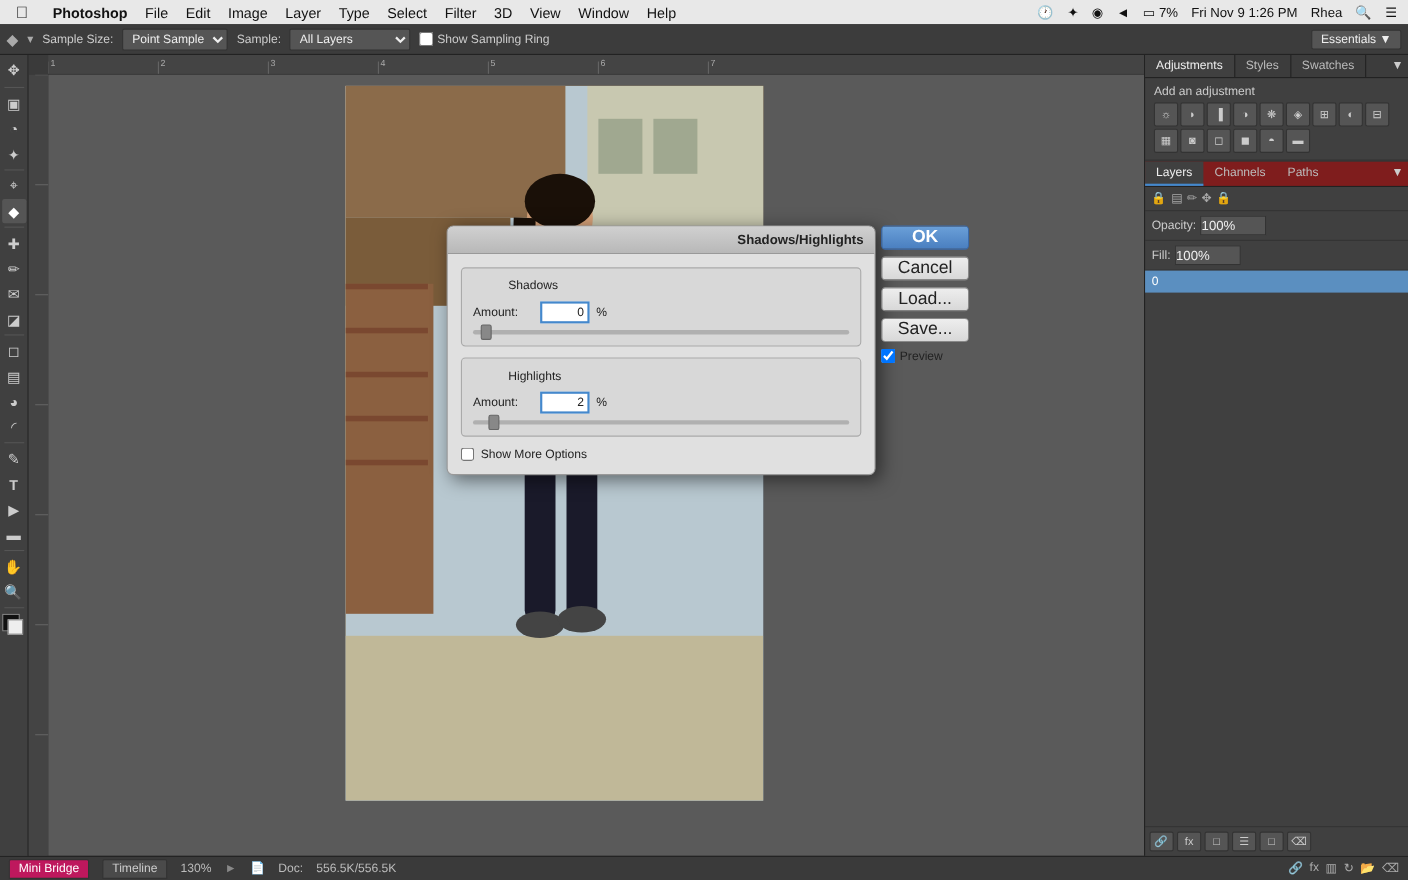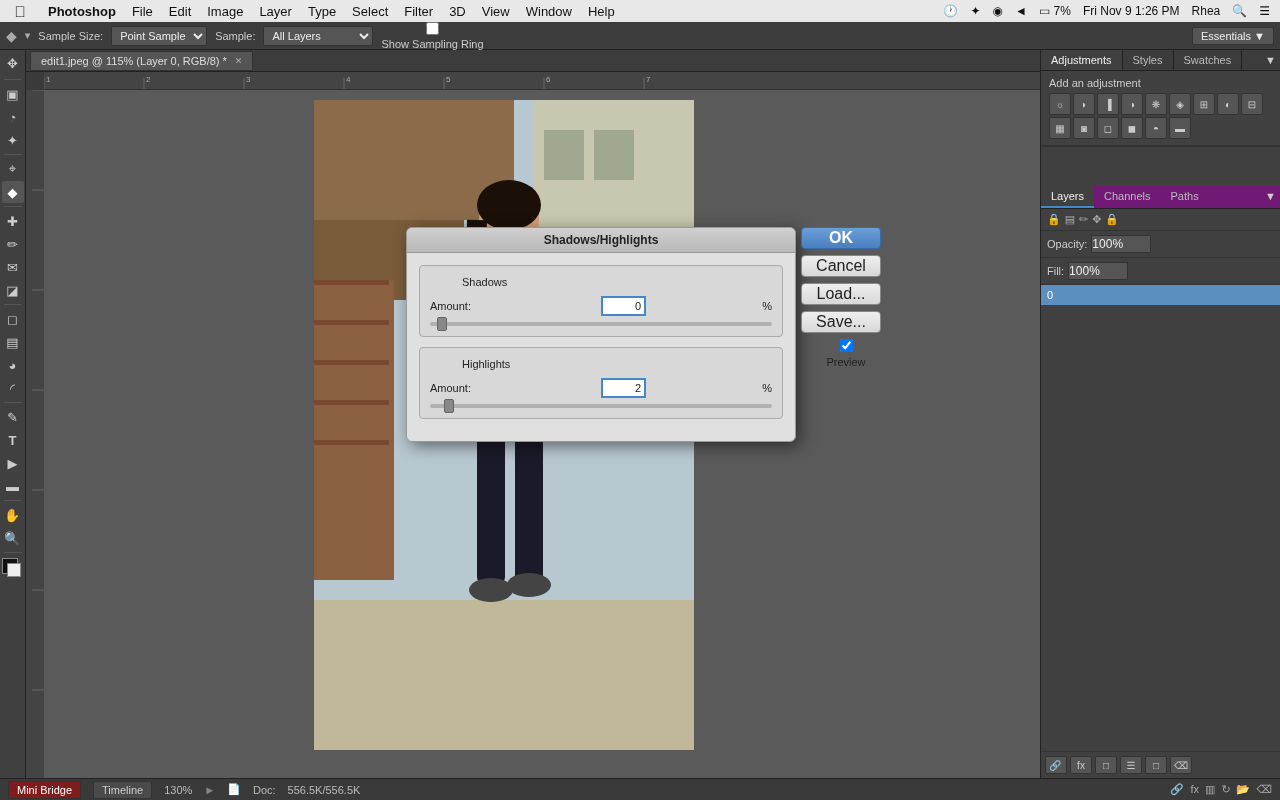--- a/index.html
+++ b/index.html
@@ -19,21 +19,21 @@
     
     #optionsbar {
       width: 100%; height: 28px; background: #3c3c3c;
       display: flex; align-items: center; padding: 0 6px; gap: 8px; border-bottom: 1px solid #222;
     }
     .opt-label { color: #ccc; font-size: 11px; }
     .opt-select {
       height: 20px; background: #555; border: 1px solid #333; color: #eee;
       font-size: 11px; padding: 0 4px; border-radius: 2px;
     }
-    .opt-checkbox-label { display: flex; align-items: center; gap: 3px; color: #ccc; font-size: 11px; flex-direction: column; }
+    .opt-checkbox-label { display: flex; align-items: center; gap: 3px; color: #ccc; font-size: 11px; }
     .opt-essentials {
       margin-left: auto; background: #555; border: 1px solid #333;
       color: #eee; font-size: 11px; padding: 2px 8px; border-radius: 2px;
     }
 
     
     #main-layout { display: flex; width: 100%; height: calc(800px - 22px - 28px - 22px); }
 
     
     #toolbar {
@@ -88,32 +88,32 @@
     
     #sh-dialog {
       position: absolute; top: 155px; left: 380px; width: 390px;
       background: #e0e0e0; border: 1px solid #999; border-radius: 6px;
       box-shadow: 4px 4px 16px rgba(0,0,0,0.5);
       z-index: 100;
     }
     .dialog-titlebar {
       background: linear-gradient(to bottom, #d0d0d0, #b8b8b8);
       border-radius: 6px 6px 0 0; padding: 5px 10px;
-      text-align: center; font-size: 12px; font-weight: 600; color: #222;
+      text-align: right; font-size: 12px; font-weight: 600; color: #222;
       border-bottom: 1px solid #999;
     }
     .dialog-body { padding: 12px; }
     .dialog-section {
       border: 1px solid #aaa; border-radius: 4px; padding: 10px; margin-bottom: 10px;
       background: #d8d8d8;
     }
     .section-title {
       font-size: 11px; font-weight: 400; color: #222; margin-bottom: 8px; margin-left: 32px;
     }
-    .amount-row { display: flex; align-items: center; gap: 6px; margin-bottom: 6px; justify-content: space-between; }
+    .amount-row { display: flex; align-items: center; gap: 6px; margin-bottom: 6px; }
     .amount-label { font-size: 11px; color: #222; width: 55px; }
     .amount-input {
       width: 45px; height: 20px; border: 2px solid #4488cc; background: #fff;
       text-align: right; font-size: 11px; padding: 0 3px; color: #222;
     }
     .amount-pct { font-size: 11px; color: #222; }
     .slider-track {
       width: 100%; height: 4px; background: #b0b0b0; border-radius: 2px;
       position: relative; margin-top: 2px;
     }
@@ -156,41 +156,41 @@
     .panel-section { padding: 6px 8px; border-bottom: 1px solid #333; }
     .panel-section-title { font-size: 11px; color: #ccc; margin-bottom: 4px; }
     .adj-icons { display: flex; flex-wrap: wrap; gap: 2px; }
     .adj-icon-btn {
       width: 22px; height: 22px; background: #555; border: 1px solid #333;
       border-radius: 2px; color: #ccc; font-size: 10px; cursor: pointer;
       display: flex; align-items: center; justify-content: center;
     }
 
     
-    .layers-panel-tabs { display: flex; background: #701a75; border-bottom: 1px solid #222; margin-top: 39px; }
+    .layers-panel-tabs { display: flex; background: #7f1d1d; border-bottom: 1px solid #222; }
     .layers-tab { padding: 4px 10px; font-size: 11px; cursor: pointer; color: #bbb; }
     .layers-tab.active { background: #404040; color: #eee; border-bottom: 2px solid #4488cc; }
     .layers-controls { display: flex; align-items: center; padding: 4px 6px; gap: 4px; border-bottom: 1px solid #333; }
     .layers-ctrl-label { font-size: 11px; color: #ccc; }
     .layers-ctrl-input { height: 18px; width: 60px; background: #555; border: 1px solid #333; color: #eee; font-size: 12px; }
     .layer-row { background: #5b8fc0; padding: 4px 6px; font-size: 11px; color: #fff; }
     .layers-footer { display: flex; padding: 4px; gap: 3px; border-top: 1px solid #333; margin-top: auto; }
     .layers-footer-btn { width: 22px; height: 18px; background: #555; border: 1px solid #333; color: #ccc; font-size: 10px; cursor: pointer; border-radius: 2px; }
 
     
     #statusbar {
       width: 100%; height: 22px; background: #3a3a3a; border-top: 1px solid #222;
       display: flex; align-items: center; padding: 0 8px; gap: 12px;
     }
     .status-text { font-size: 11px; color: #bbb; }
     .mini-bridge-tab { 
       padding: 2px 8px; background: #4a4a4a; border: 1px solid #333; 
       color: #ccc; font-size: 11px; cursor: pointer; border-radius: 2px 2px 0 0;
     }
-    .mini-bridge-tab.active { background: #7f1d1d; color: #fff; }
+    .mini-bridge-tab.active { background: #be185d; color: #fff; }
   </style>
 </head>
 <body>
 
 <div id="menubar">
   <div class="menubar-apple"></div>
   <div class="menubar-item bold">Photoshop</div>
   <div class="menubar-item">File</div>
   <div class="menubar-item">Edit</div>
   <div class="menubar-item">Image</div>
@@ -266,26 +266,20 @@
     <button class="tool-btn">🔍</button>
     <div class="tool-separator"></div>
 
     <div style="position:relative;width:22px;height:22px;margin:2px auto;">
       <div style="width:16px;height:16px;background:#111;position:absolute;top:0;left:0;border:1px solid #888;"></div>
       <div style="width:14px;height:14px;background:#eee;position:absolute;top:5px;left:5px;border:1px solid #888;"></div>
     </div>
   </div>
 
   <div id="canvas-area">
-    <div id="tab-bar">
-      <div class="doc-tab">
-        <span>edit1.jpeg @ 115% (Layer 0, RGB/8) *</span>
-        <span class="tab-close">✕</span>
-      </div>
-    </div>
     <div id="canvas-container">
 
       <div id="ruler-h">
         <svg width="100%" height="18" style="position:absolute;top:0;left:0;">
           <rect width="100%" height="18" fill="#444"></rect>
 
           <line x1="0" y1="18" x2="0" y2="6" stroke="#666" stroke-width="1"></line>
           <text x="2" y="10" fill="#aaa" font-size="8">1</text>
           <line x1="100" y1="18" x2="100" y2="6" stroke="#666" stroke-width="1"></line>
           <text x="102" y="10" fill="#aaa" font-size="8">2</text>
@@ -382,30 +376,34 @@
             <div class="amount-row">
               <span class="amount-label">Amount:</span>
               <input type="text" class="amount-input" value="2" style="">
               <span class="amount-pct">%</span>
             </div>
             <div class="slider-track">
               <div class="slider-thumb" style="left:4%;"></div>
             </div>
           </div>
 
+          <div class="show-more-row">
+            <input type="checkbox" id="show-more-cb" style="">
+            <label for="show-more-cb">Show More Options</label>
+          </div>
         </div>
       </div>
 
       <div id="sh-buttons" style="position:absolute;top:155px;left:775px;z-index:101;">
         <button class="dialog-btn btn-ok">OK</button>
         <button class="dialog-btn btn-normal">Cancel</button>
         <button class="dialog-btn btn-normal">Load...</button>
         <button class="dialog-btn btn-normal">Save...</button>
 
-        <div style="display:flex;align-items:center;gap:4px;margin-top:4px;flex-direction:column;">
+        <div style="display:flex;align-items:center;gap:4px;margin-top:4px;">
           <input type="checkbox" checked="" id="preview-cb" style="">
           <label for="preview-cb" style="font-size:11px;color:#222;">Preview</label>
         </div>
       </div>
 
     </div>
   </div>
 
   <div id="right-panel">
 

